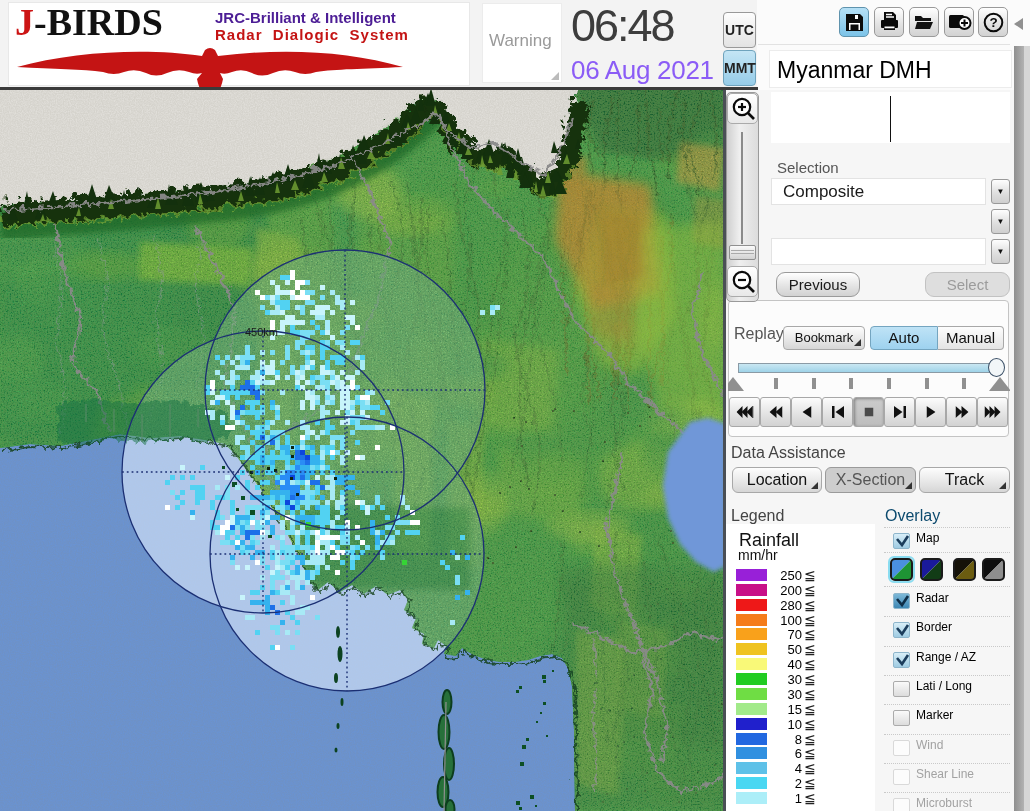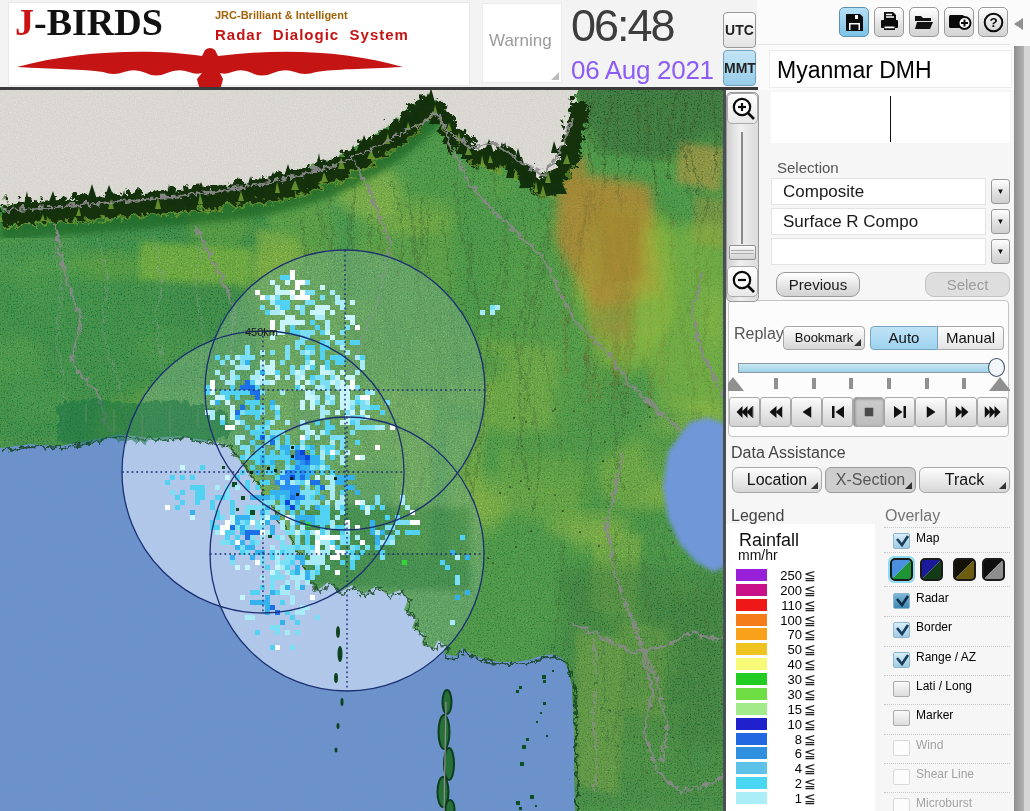--- a/index.html
+++ b/index.html
@@ -1540,21 +1540,21 @@
 </g>
 <text x="245" y="246" font-size="11" fill="#1a1a1a" font-family="Liberation Sans">450km</text>
 </svg>
 
 <div class="abs" style="left:0;top:0;width:1030px;height:90px;background:#f3f3f3"></div>
 <div class="abs" style="left:757px;top:0;width:273px;height:90px;background:#fbfbfb"></div>
 <div class="abs" style="left:0;top:87px;width:758px;height:3px;background:#3a3a3a"></div>
 
 <div class="abs" style="left:8px;top:2px;width:462px;height:84px;background:#fff;border:1px solid #e8e8e8">
 <div class="abs" style="left:6px;top:-3px;font-family:'Liberation Serif',serif;font-weight:bold;font-size:38px;letter-spacing:0px;color:#111"><span style="color:#cc1414">J</span>-BIRDS</div>
-<div class="abs" style="left:206px;top:6px;font-size:11px;font-weight:bold;color:#a16207;letter-spacing:0px">JRC-Brilliant &amp; Intelligent</div>
+<div class="abs" style="left:206px;top:6px;font-size:15px;font-weight:bold;color:#4c1d95;letter-spacing:0px">JRC-Brilliant &amp; Intelligent</div>
 <div class="abs" style="left:206px;top:23px;font-size:15px;font-weight:bold;color:#c41414;letter-spacing:1px">Radar&nbsp; Dialogic&nbsp; System</div>
 <svg class="abs" style="left:5px;top:40px" width="390" height="44" viewBox="0 0 390 44">
 <path d="M3,24 C60,8 135,5 188,13 L191,7 Q196,3 201,7 L204,13 C269,5 334,8 389,24 C348,26 322,26 302,29 Q291,33 281,29 Q270,25 259,30 Q248,35 238,30 Q228,25 218,29 Q211,32 206,30 L209,36 Q207,47 202,50 L203,60 Q196,66 189,60 L190,50 Q185,47 183,36 L188,30 Q182,32 175,29 Q164,25 153,30 Q142,35 132,30 Q121,25 110,29 Q100,33 89,29 C69,26 40,26 3,24 Z" fill="#c41414"></path>
       </svg>
 </div>
 
 <div class="abs" style="left:482px;top:3px;width:80px;height:80px;background:#fff;border:1px solid #ececec">
 <div class="abs" style="left:6px;top:27px;font-size:17px;color:#9a9a9a">Warning</div>
 <div class="abs" style="right:2px;bottom:2px;width:0;height:0;border-bottom:8px solid #bbb;border-left:8px solid transparent"></div>
 </div>
@@ -1613,21 +1613,20 @@
 <div class="abs" style="left:1024px;top:46px;width:6px;height:765px;background:#d6d6d6"></div>
 
 <div class="abs" style="left:769px;top:50px;width:243px;height:38px;background:#fff;border:1px solid #ececec"></div>
 <div class="abs" style="left:777px;top:57px;font-size:23px;color:#000">Myanmar DMH</div>
 <div class="abs" style="left:771px;top:92px;width:239px;height:51px;background:#fff"></div>
 <div class="abs" style="left:890px;top:96px;width:1px;height:46px;background:#111"></div>
 
 <div class="abs" style="left:777px;top:159px;font-size:15px;color:#555">Selection</div>
 <div class="fld" style="top:178px">Composite</div>
     <div class="ddbtn" style="top:179px">▼</div>
-<div class="fld" style="top:208px">Surface R Compo</div>
     <div class="ddbtn" style="top:209px">▼</div>
 <div class="fld" style="top:238px"></div>
     <div class="ddbtn" style="top:239px">▼</div>
 <div class="abs btn" style="left:776px;top:272px;width:84px;height:25px;border-radius:9px;font-size:15px;color:#1a1a1a;text-align:center;line-height:23px">Previous</div>
 <div class="abs" style="left:925px;top:272px;width:85px;height:25px;border-radius:9px;background:#dedede;border:1px solid #c2c2c2;font-size:15px;color:#9b9b9b;text-align:center;line-height:23px">Select</div>
 
 <div class="abs" style="left:728px;top:300px;width:281px;height:137px;background:#fcfcfc;border:1px solid #c4c4c4;border-radius:4px"></div>
 <div class="abs" style="left:734px;top:325px;font-size:16px;color:#555">Replay</div>
 <div class="abs btnsm" style="left:783px;top:326px;width:82px;height:24px;font-size:13px;color:#111;text-align:center;line-height:22px">Bookmark<span class="corner"></span></div>
 <div class="abs" style="left:870px;top:326px;width:68px;height:24px;background:linear-gradient(#bfe3f6,#9ed2ef);border:1px solid #74a5c0;border-radius:4px 0 0 4px;font-size:15px;color:#111;text-align:center;line-height:22px">Auto</div>
@@ -1710,21 +1709,21 @@
 <div class="abs" style="left:726px;top:524px;width:149px;height:287px;background:#fff"></div>
 <div class="abs" style="left:739px;top:530px;font-size:18px;color:#111">Rainfall</div>
 <div class="abs" style="left:738px;top:547px;font-size:14px;color:#111">mm/hr</div>
 <div class="abs" style="left:736px;top:569px;width:31px;height:12px;background:#9820d8"></div>
 <div class="swnum" style="left:768px;top:568px">250</div>
 <div class="swle" style="top:567px">≦</div>
 <div class="abs" style="left:736px;top:584px;width:31px;height:12px;background:#c81088"></div>
 <div class="swnum" style="left:768px;top:583px">200</div>
 <div class="swle" style="top:582px">≦</div>
 <div class="abs" style="left:736px;top:599px;width:31px;height:12px;background:#ee1818"></div>
-<div class="swnum" style="left:768px;top:598px">110</div>
+<div class="swnum" style="left:768px;top:598px">280</div>
 <div class="swle" style="top:597px">≦</div>
 <div class="abs" style="left:736px;top:614px;width:31px;height:12px;background:#f57c1a"></div>
 <div class="swnum" style="left:768px;top:613px">100</div>
 <div class="swle" style="top:612px">≦</div>
 <div class="abs" style="left:736px;top:628px;width:31px;height:12px;background:#f9a11b"></div>
 <div class="swnum" style="left:768px;top:627px">70</div>
 <div class="swle" style="top:626px">≦</div>
 <div class="abs" style="left:736px;top:643px;width:31px;height:12px;background:#efc320"></div>
 <div class="swnum" style="left:768px;top:642px">50</div>
 <div class="swle" style="top:641px">≦</div>
@@ -1752,21 +1751,21 @@
 <div class="abs" style="left:736px;top:762px;width:31px;height:12px;background:#5ec1e8"></div>
 <div class="swnum" style="left:768px;top:761px">4</div>
 <div class="swle" style="top:760px">≦</div>
 <div class="abs" style="left:736px;top:777px;width:31px;height:12px;background:#49d7f2"></div>
 <div class="swnum" style="left:768px;top:776px">2</div>
 <div class="swle" style="top:775px">≦</div>
 <div class="abs" style="left:736px;top:792px;width:31px;height:12px;background:#aceef8"></div>
 <div class="swnum" style="left:768px;top:791px">1</div>
 <div class="swle" style="top:790px">≦</div>
 
-<div class="abs" style="left:885px;top:507px;font-size:16px;color:#737373">Overlay</div>
+<div class="abs" style="left:885px;top:507px;font-size:16px;color:#0c4a6e">Overlay</div>
 <div class="sep" style="top:527px"></div>
 <div class="cb" style="left:893px;top:533px">
       <svg width="15" height="15" viewBox="0 0 15 15">
         <path d="M2 5 L7 11 L13 2" fill="none" stroke="#1c3d5c" stroke-width="2.6"></path>
       </svg>
     </div>
 <div class="olbl" style="top:531px">Map</div>
 <div class="sep" style="top:552px"></div>
 <div class="abs" style="left:888px;top:556px;width:27px;height:27px;border:2px solid #8adcf0;border-radius:6px;background:#def4fb"></div>
 <svg class="abs" style="left:890px;top:558px" width="23" height="23" viewBox="0 0 23 23">

